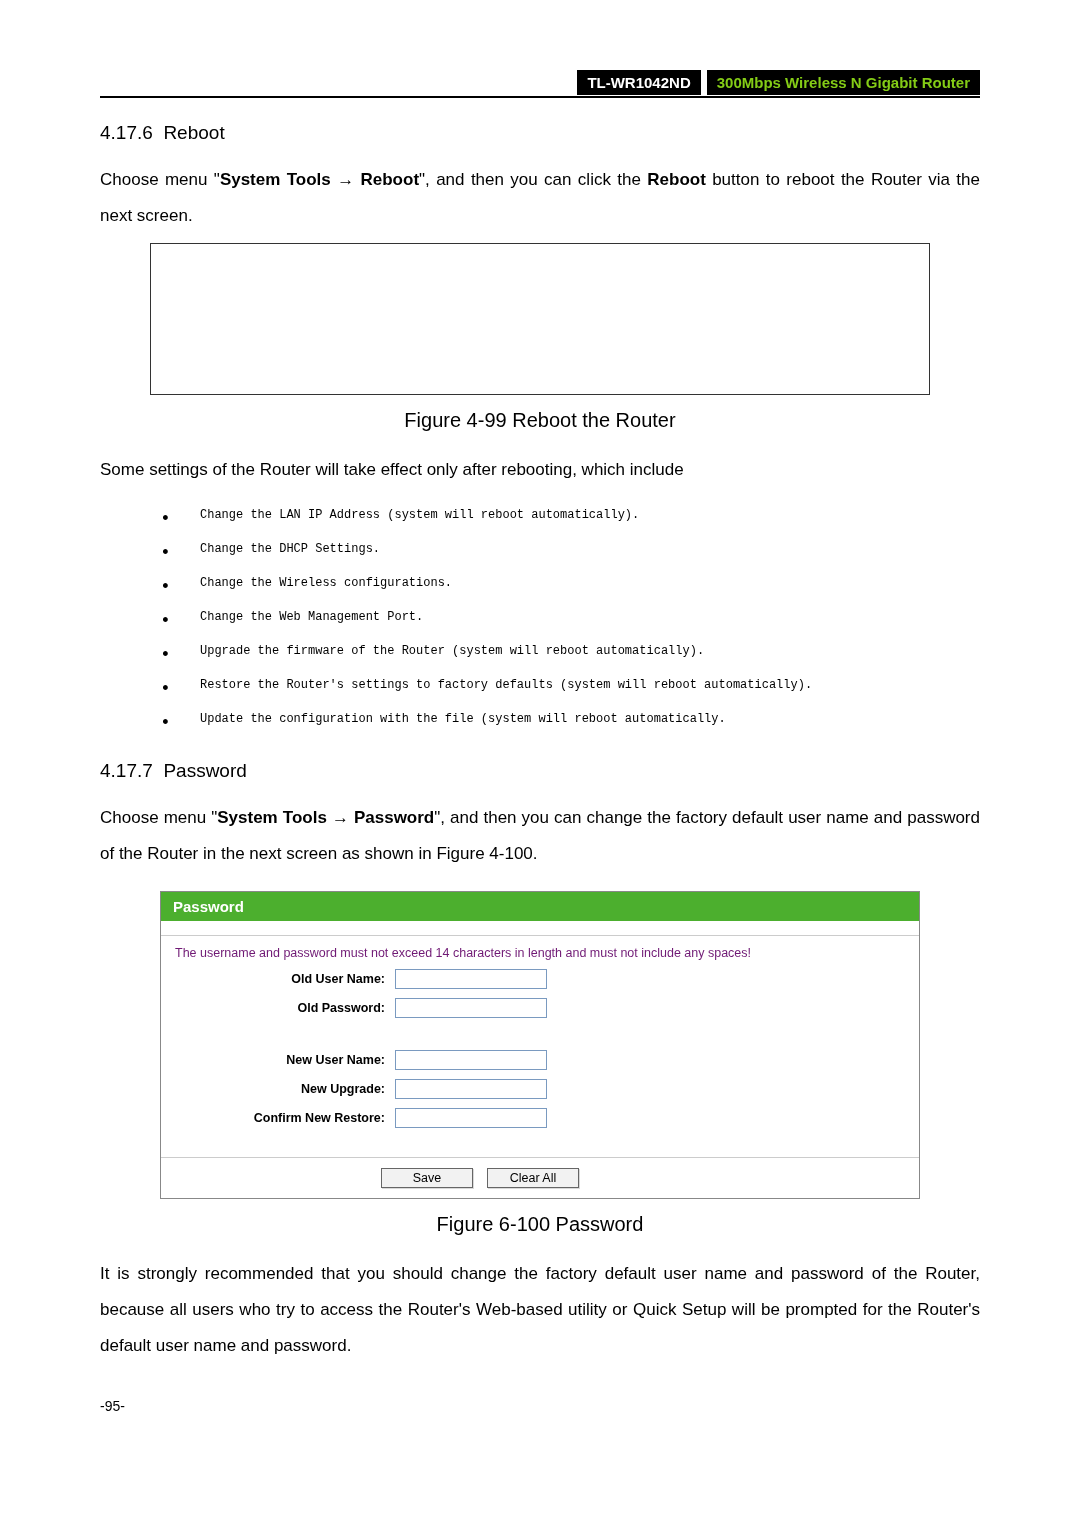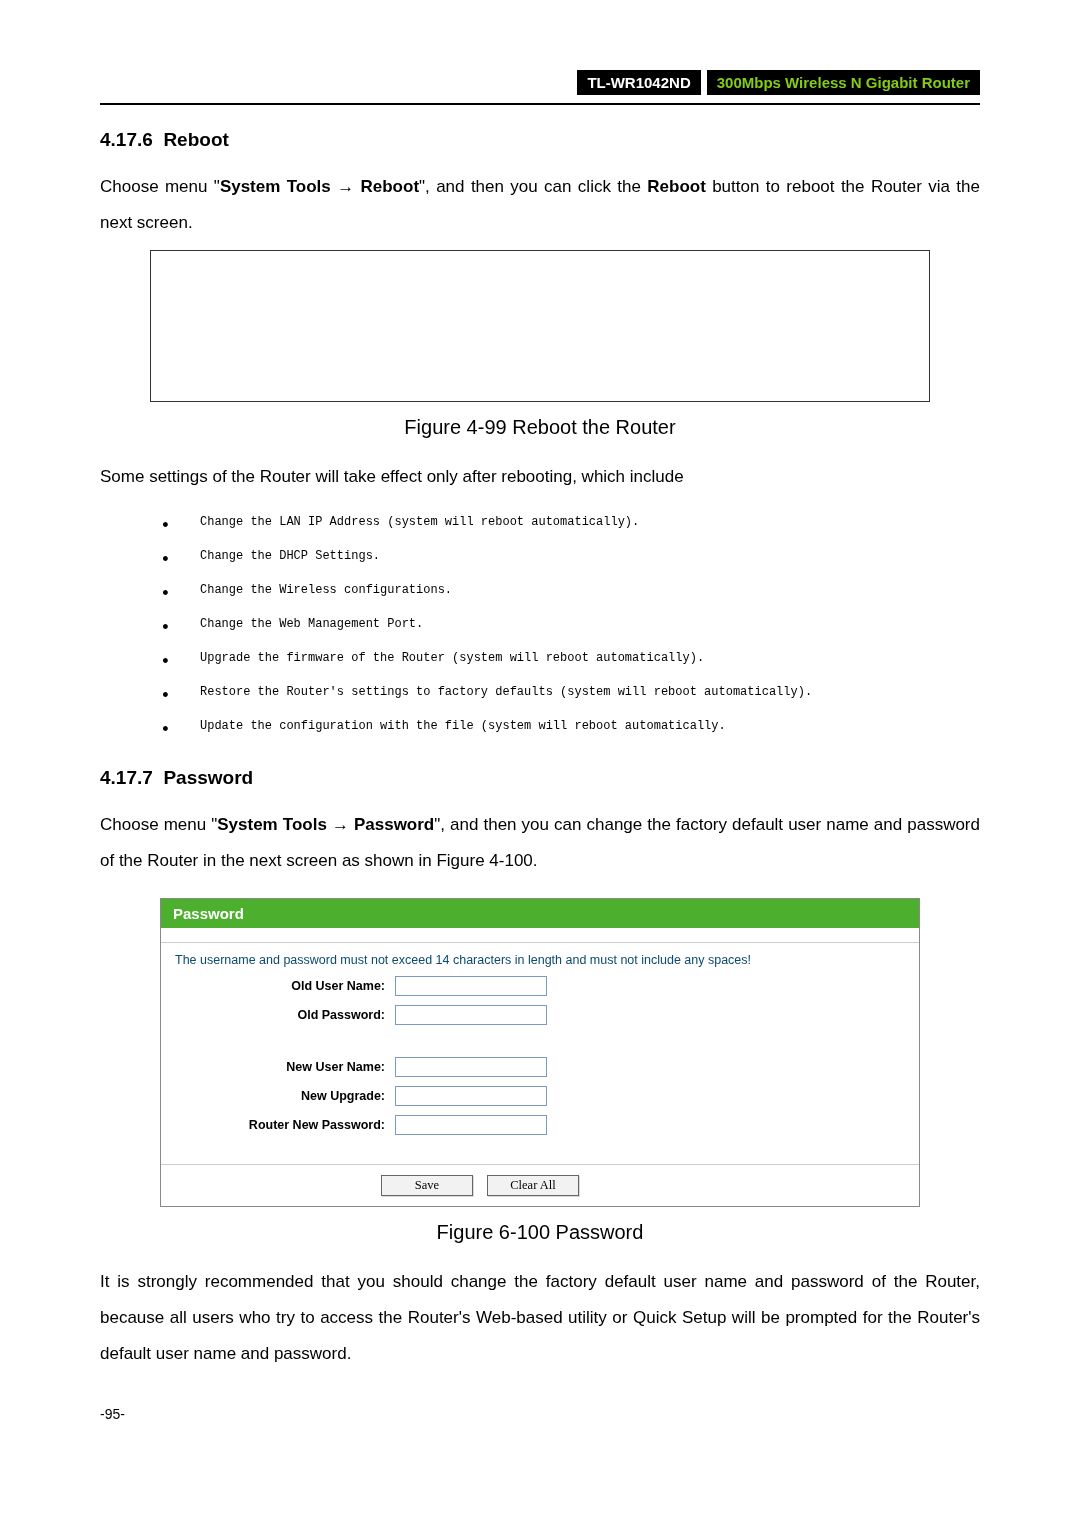--- a/index.html
+++ b/index.html
@@ -10,39 +10,39 @@
     width: 1080px;
   }
   .page {
     padding: 70px 100px 40px 100px;
   }
   .header-bar {
     display: flex;
     justify-content: flex-end;
     align-items: flex-end;
     border-bottom: 2px solid #000;
-    padding-bottom: 8px;
+    padding-bottom: 1px;
   }
   .model-box {
     background: #000;
     color: #fff;
     font-weight: bold;
     padding: 4px 10px;
     font-size: 15px;
   }
   .product-name {
     background: #000;
     color: #84cc16;
     font-weight: bold;
     padding: 4px 10px;
     font-size: 15px;
     margin-left: 6px;
   }
   .section-head {
-    font-weight: bold;
+    font-weight: normal;
     font-size: 19px;
     margin: 24px 0 18px 0;
   }
   .body-text {
     font-size: 17px;
     line-height: 2.1;
     margin: 0 0 10px 0;
     text-align: justify;
   }
   .bold { font-weight: bold; }
@@ -89,21 +89,21 @@
     font-size: 15px;
   }
   .pw-spacer {
     height: 14px;
     border-bottom: 1px solid #ccc;
   }
   .pw-body {
     padding: 10px 14px 6px 14px;
   }
   .pw-warn {
-    color: #0c4a6e;
+    color: #701a75;
     font-size: 12.5px;
     margin-bottom: 8px;
   }
   .pw-row {
     display: flex;
     align-items: center;
     margin: 9px 0;
   }
   .pw-label {
     width: 210px;
@@ -126,21 +126,20 @@
     gap: 14px;
   }
   .pw-btn {
     border: 1px solid #666;
     background: #f2f2f2;
     font-size: 12.5px;
     padding: 2px 0;
     width: 90px;
     text-align: center;
     box-shadow: 1px 1px 0 rgba(0,0,0,.15);
-    font-family: Liberation Serif, serif;
   }
   .page-num {
     text-align: left;
     font-size: 14px;
     margin-top: 34px;
   }
 </style>
 </head>
 <body>
 
@@ -204,21 +203,21 @@
 
       <div class="pw-row">
         <div class="pw-label">New User Name:</div>
         <div class="pw-input"></div>
       </div>
       <div class="pw-row">
         <div class="pw-label">New Upgrade:</div>
         <div class="pw-input"></div>
       </div>
       <div class="pw-row">
-        <div class="pw-label">Router New Password:</div>
+        <div class="pw-label">Confirm New Restore:</div>
         <div class="pw-input"></div>
       </div>
       <div class="pw-gap"></div>
     </div>
     <div class="pw-footer">
       <div class="pw-btn">Save</div>
       <div class="pw-btn">Clear All</div>
     </div>
   </div>
 

